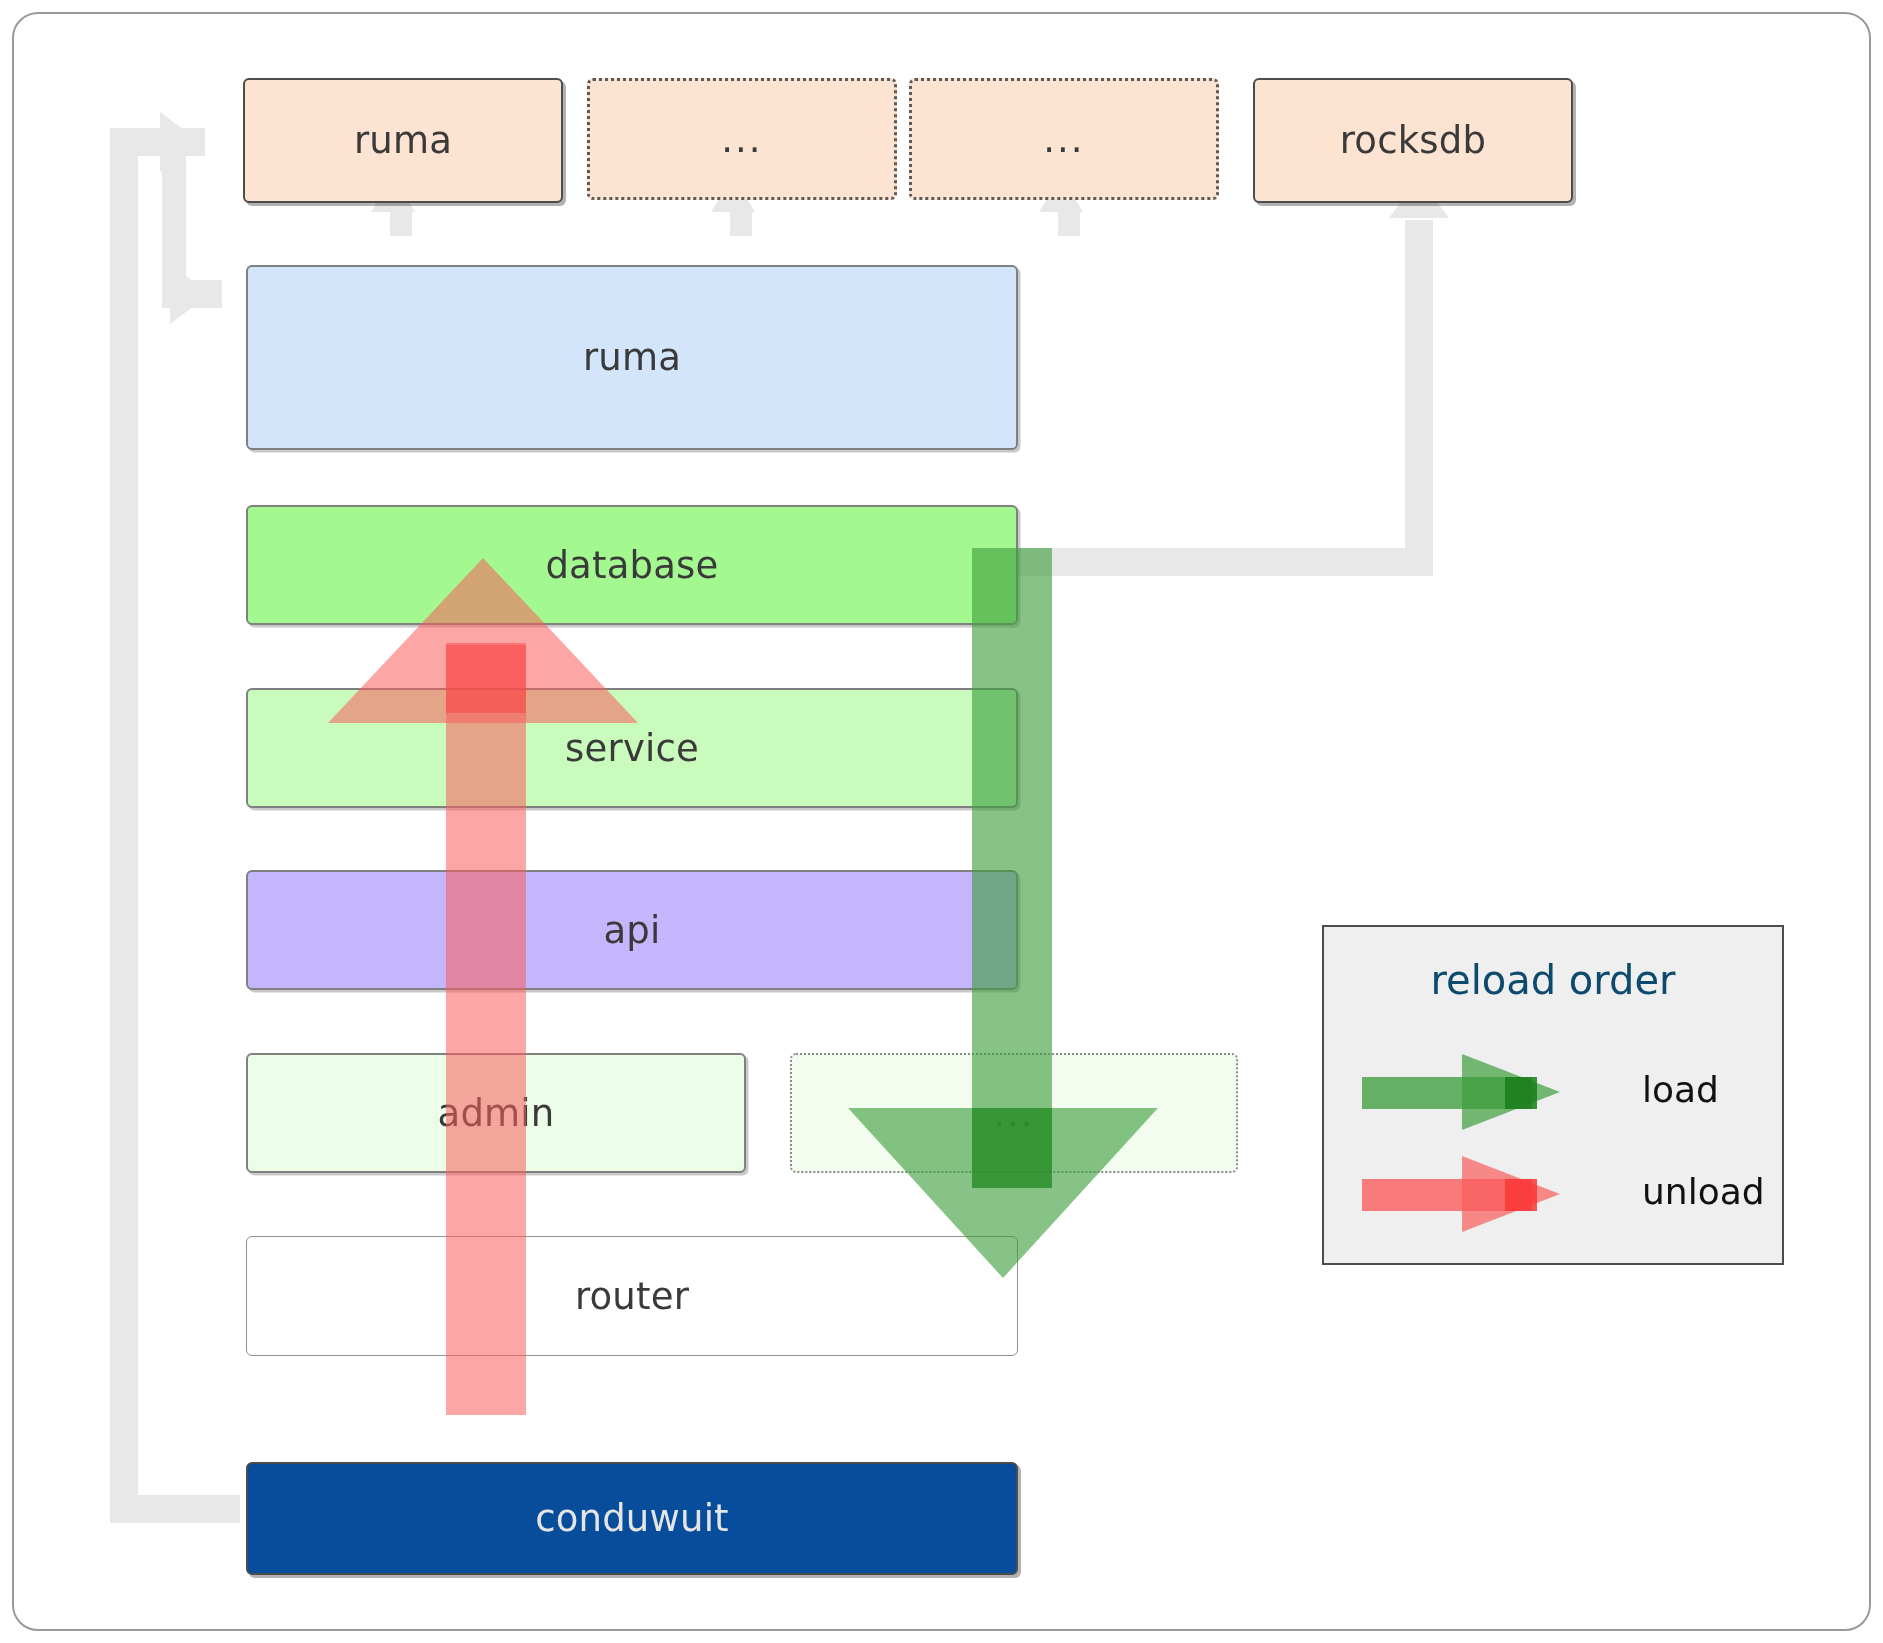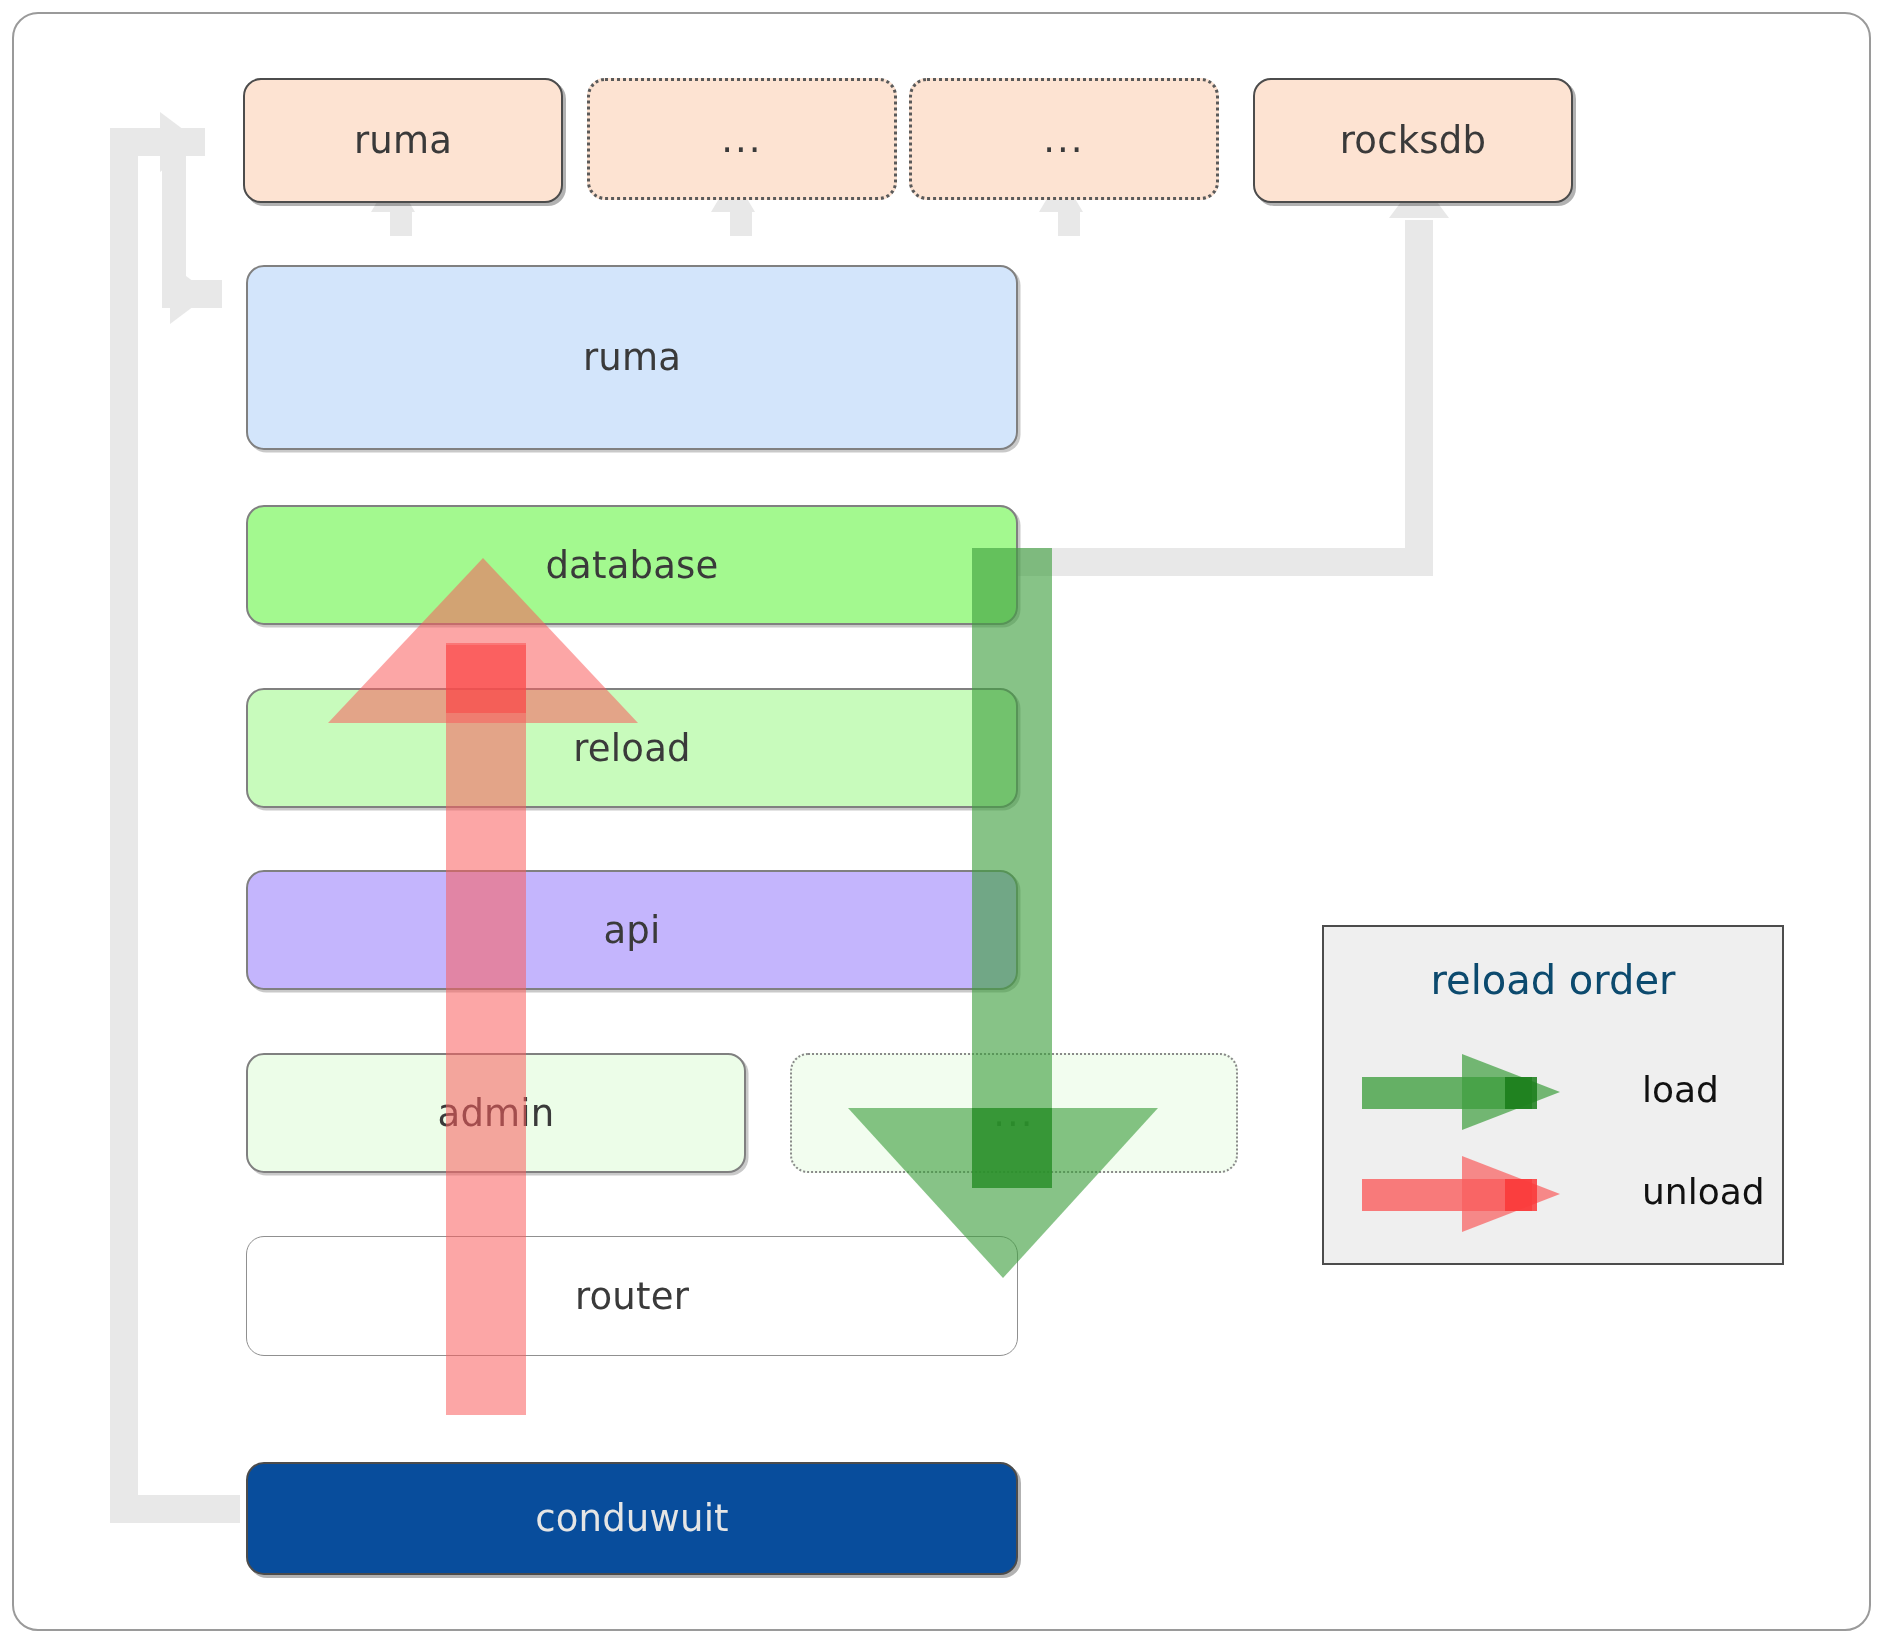--- a/index.html
+++ b/index.html
@@ -16,21 +16,21 @@
     width:1859px;height:1619px;
     border:2px solid #9a9a9a;
     border-radius:26px;
     background:#ffffff;
     box-sizing:border-box;
   }
   .node{
     position:absolute;
     box-sizing:border-box;
     display:flex;align-items:center;justify-content:center;
-    border-radius:18px;
+    border-radius:6px;
     color:#3a3a3a;
     font-size:37px;
     letter-spacing:0.2px;
     z-index:6;
   }
   .node.solid{border:2.5px solid #4c4c4c;}
   .node.grayborder{border:2.2px solid #808080;}
   .node.dotted{border:3px dotted #5a5a5a;}
   .node.dotted-light{border:2.6px dotted #8a8a8a;}
   .node.noborder-thin{border:1.6px solid #909090;}
@@ -117,21 +117,21 @@
 
   <div class="node grayborder shadow-soft" style="left:246px;top:265px;width:772px;height:185px;background:#d3e5fb;">
     <span class="label">ruma</span>
   </div>
 
   <div class="node grayborder shadow-soft" style="left:246px;top:505px;width:772px;height:120px;background:#a3f98f;">
     <span class="label">database</span>
   </div>
 
   <div class="node grayborder shadow-soft" style="left:246px;top:688px;width:772px;height:120px;background:#c8fbbc;">
-    <span class="label">reload</span>
+    <span class="label">service</span>
   </div>
 
   <div class="node grayborder shadow-soft" style="left:246px;top:870px;width:772px;height:120px;background:#c4b5fd;">
     <span class="label">api</span>
   </div>
 
   <div class="node grayborder shadow-soft" style="left:246px;top:1053px;width:500px;height:120px;background:#ecfde8;">
     <span class="label">admin</span>
   </div>
 

